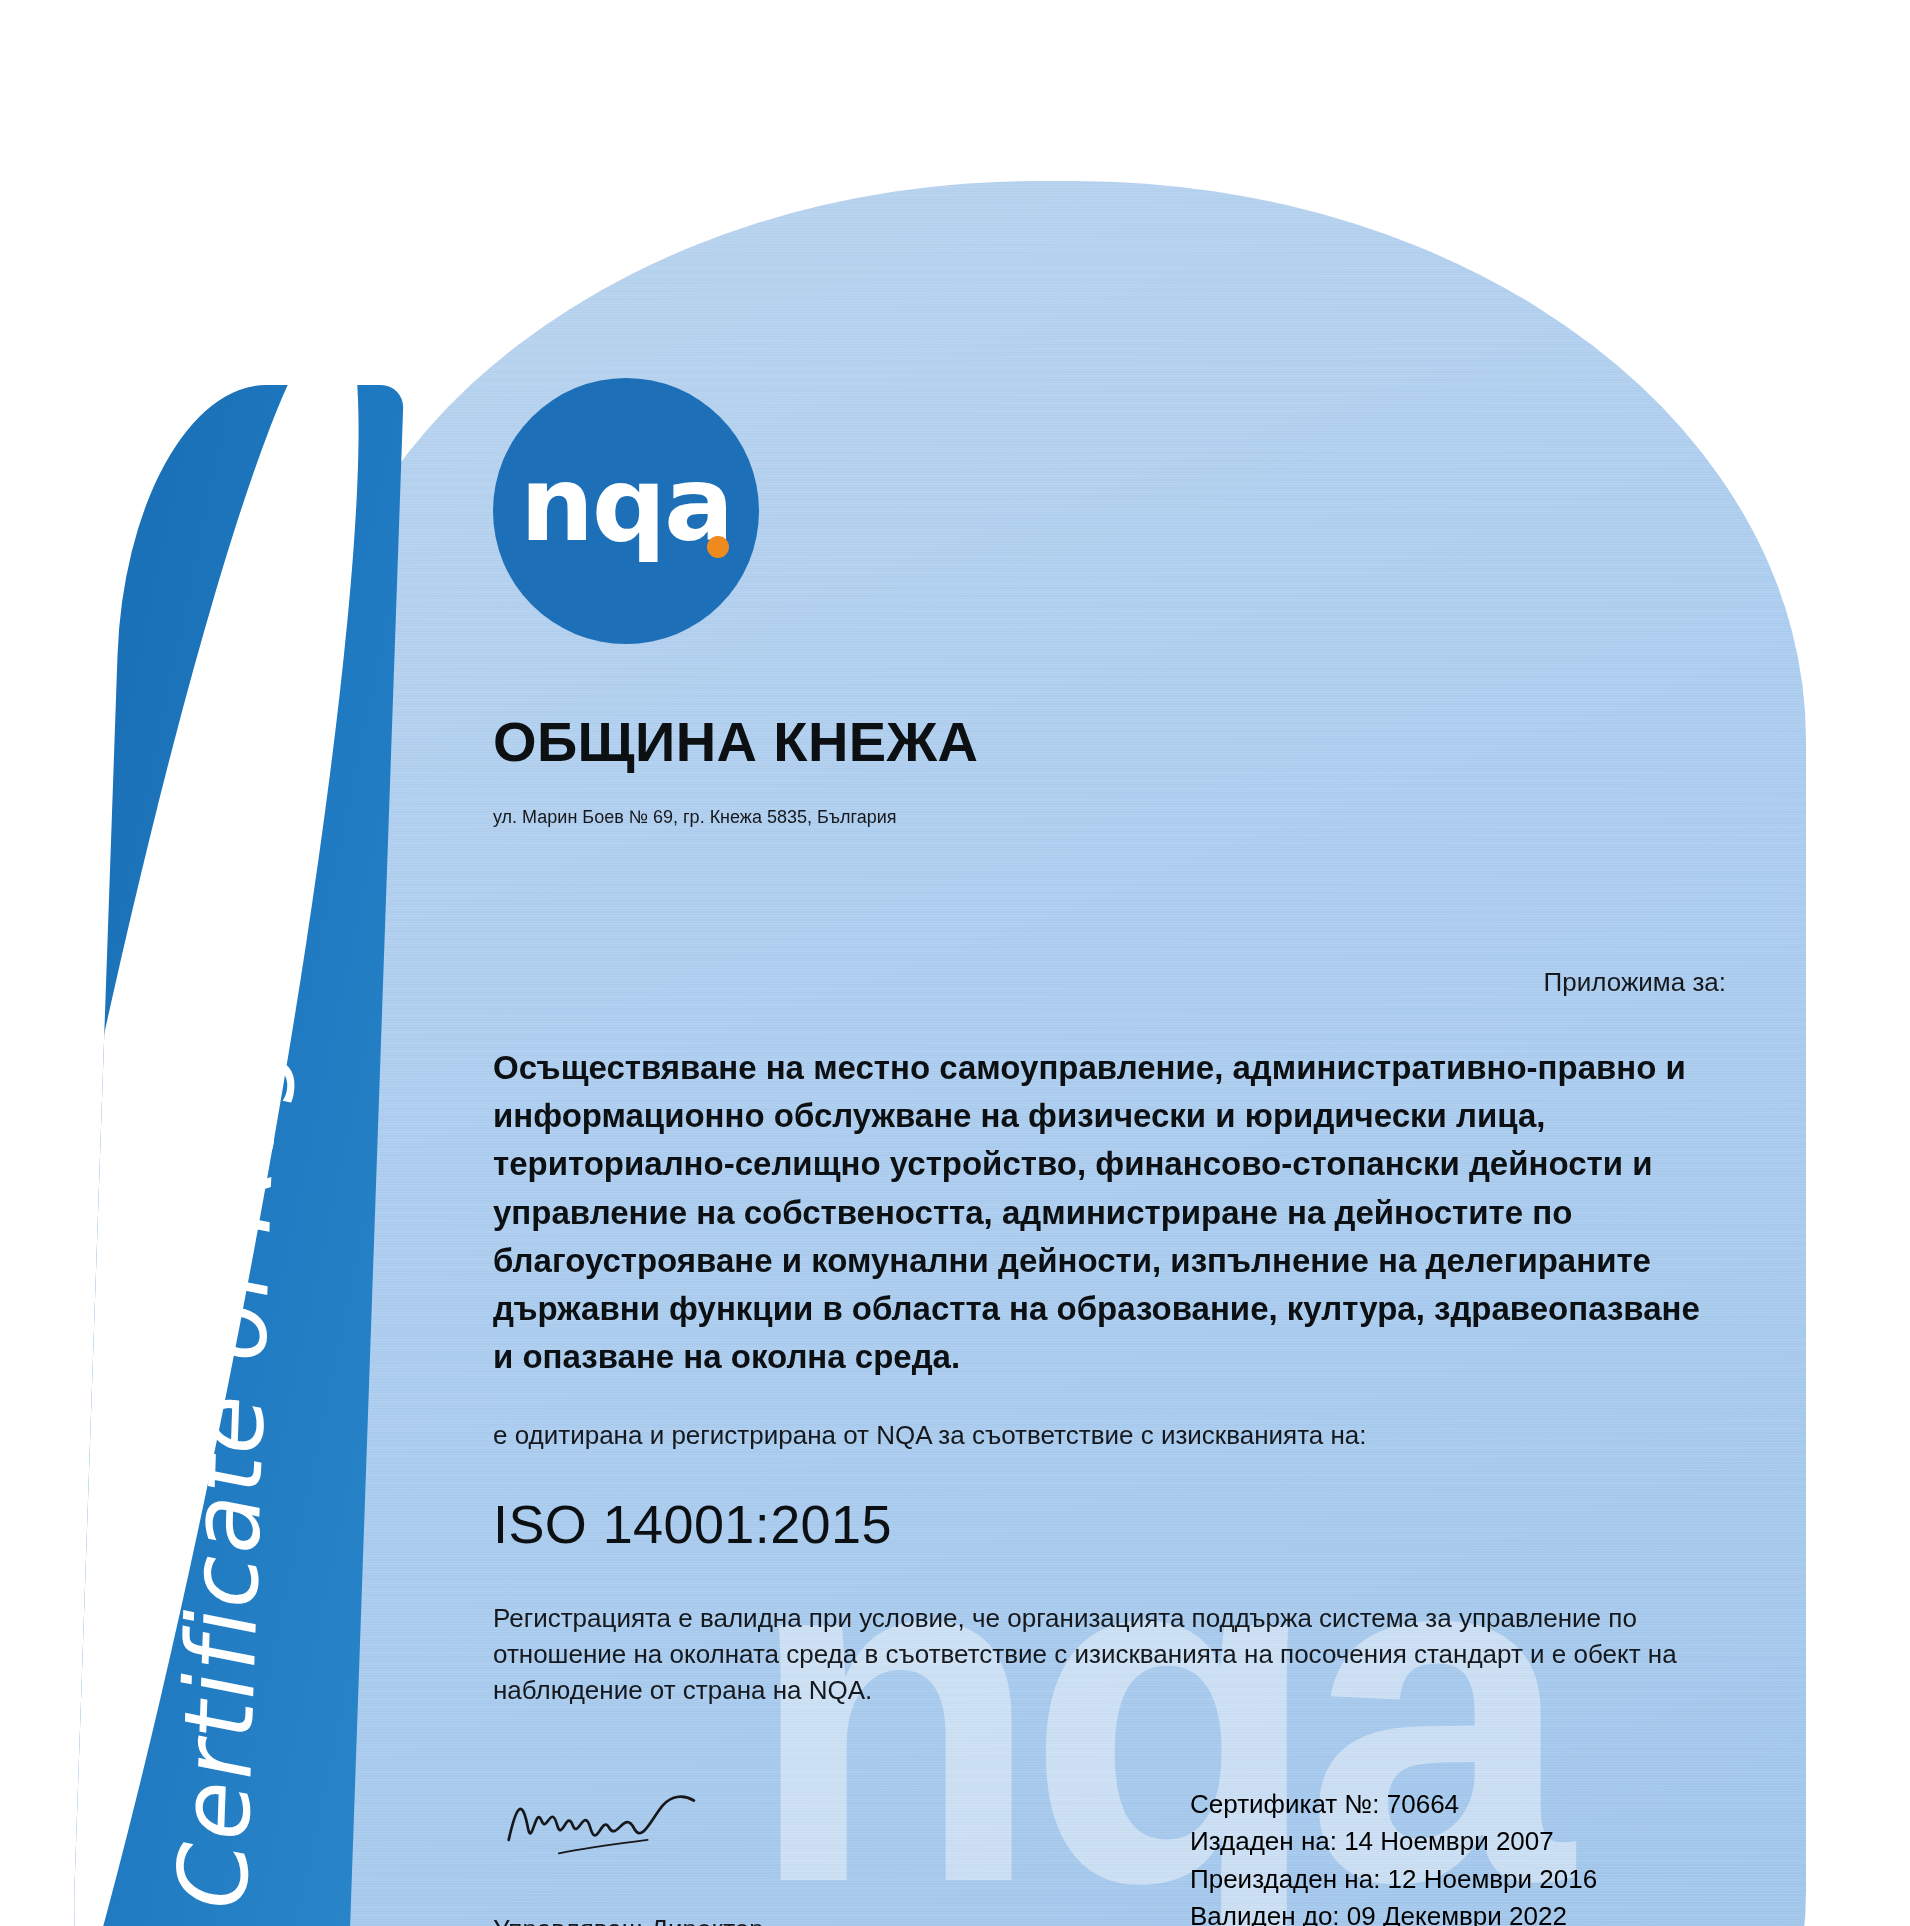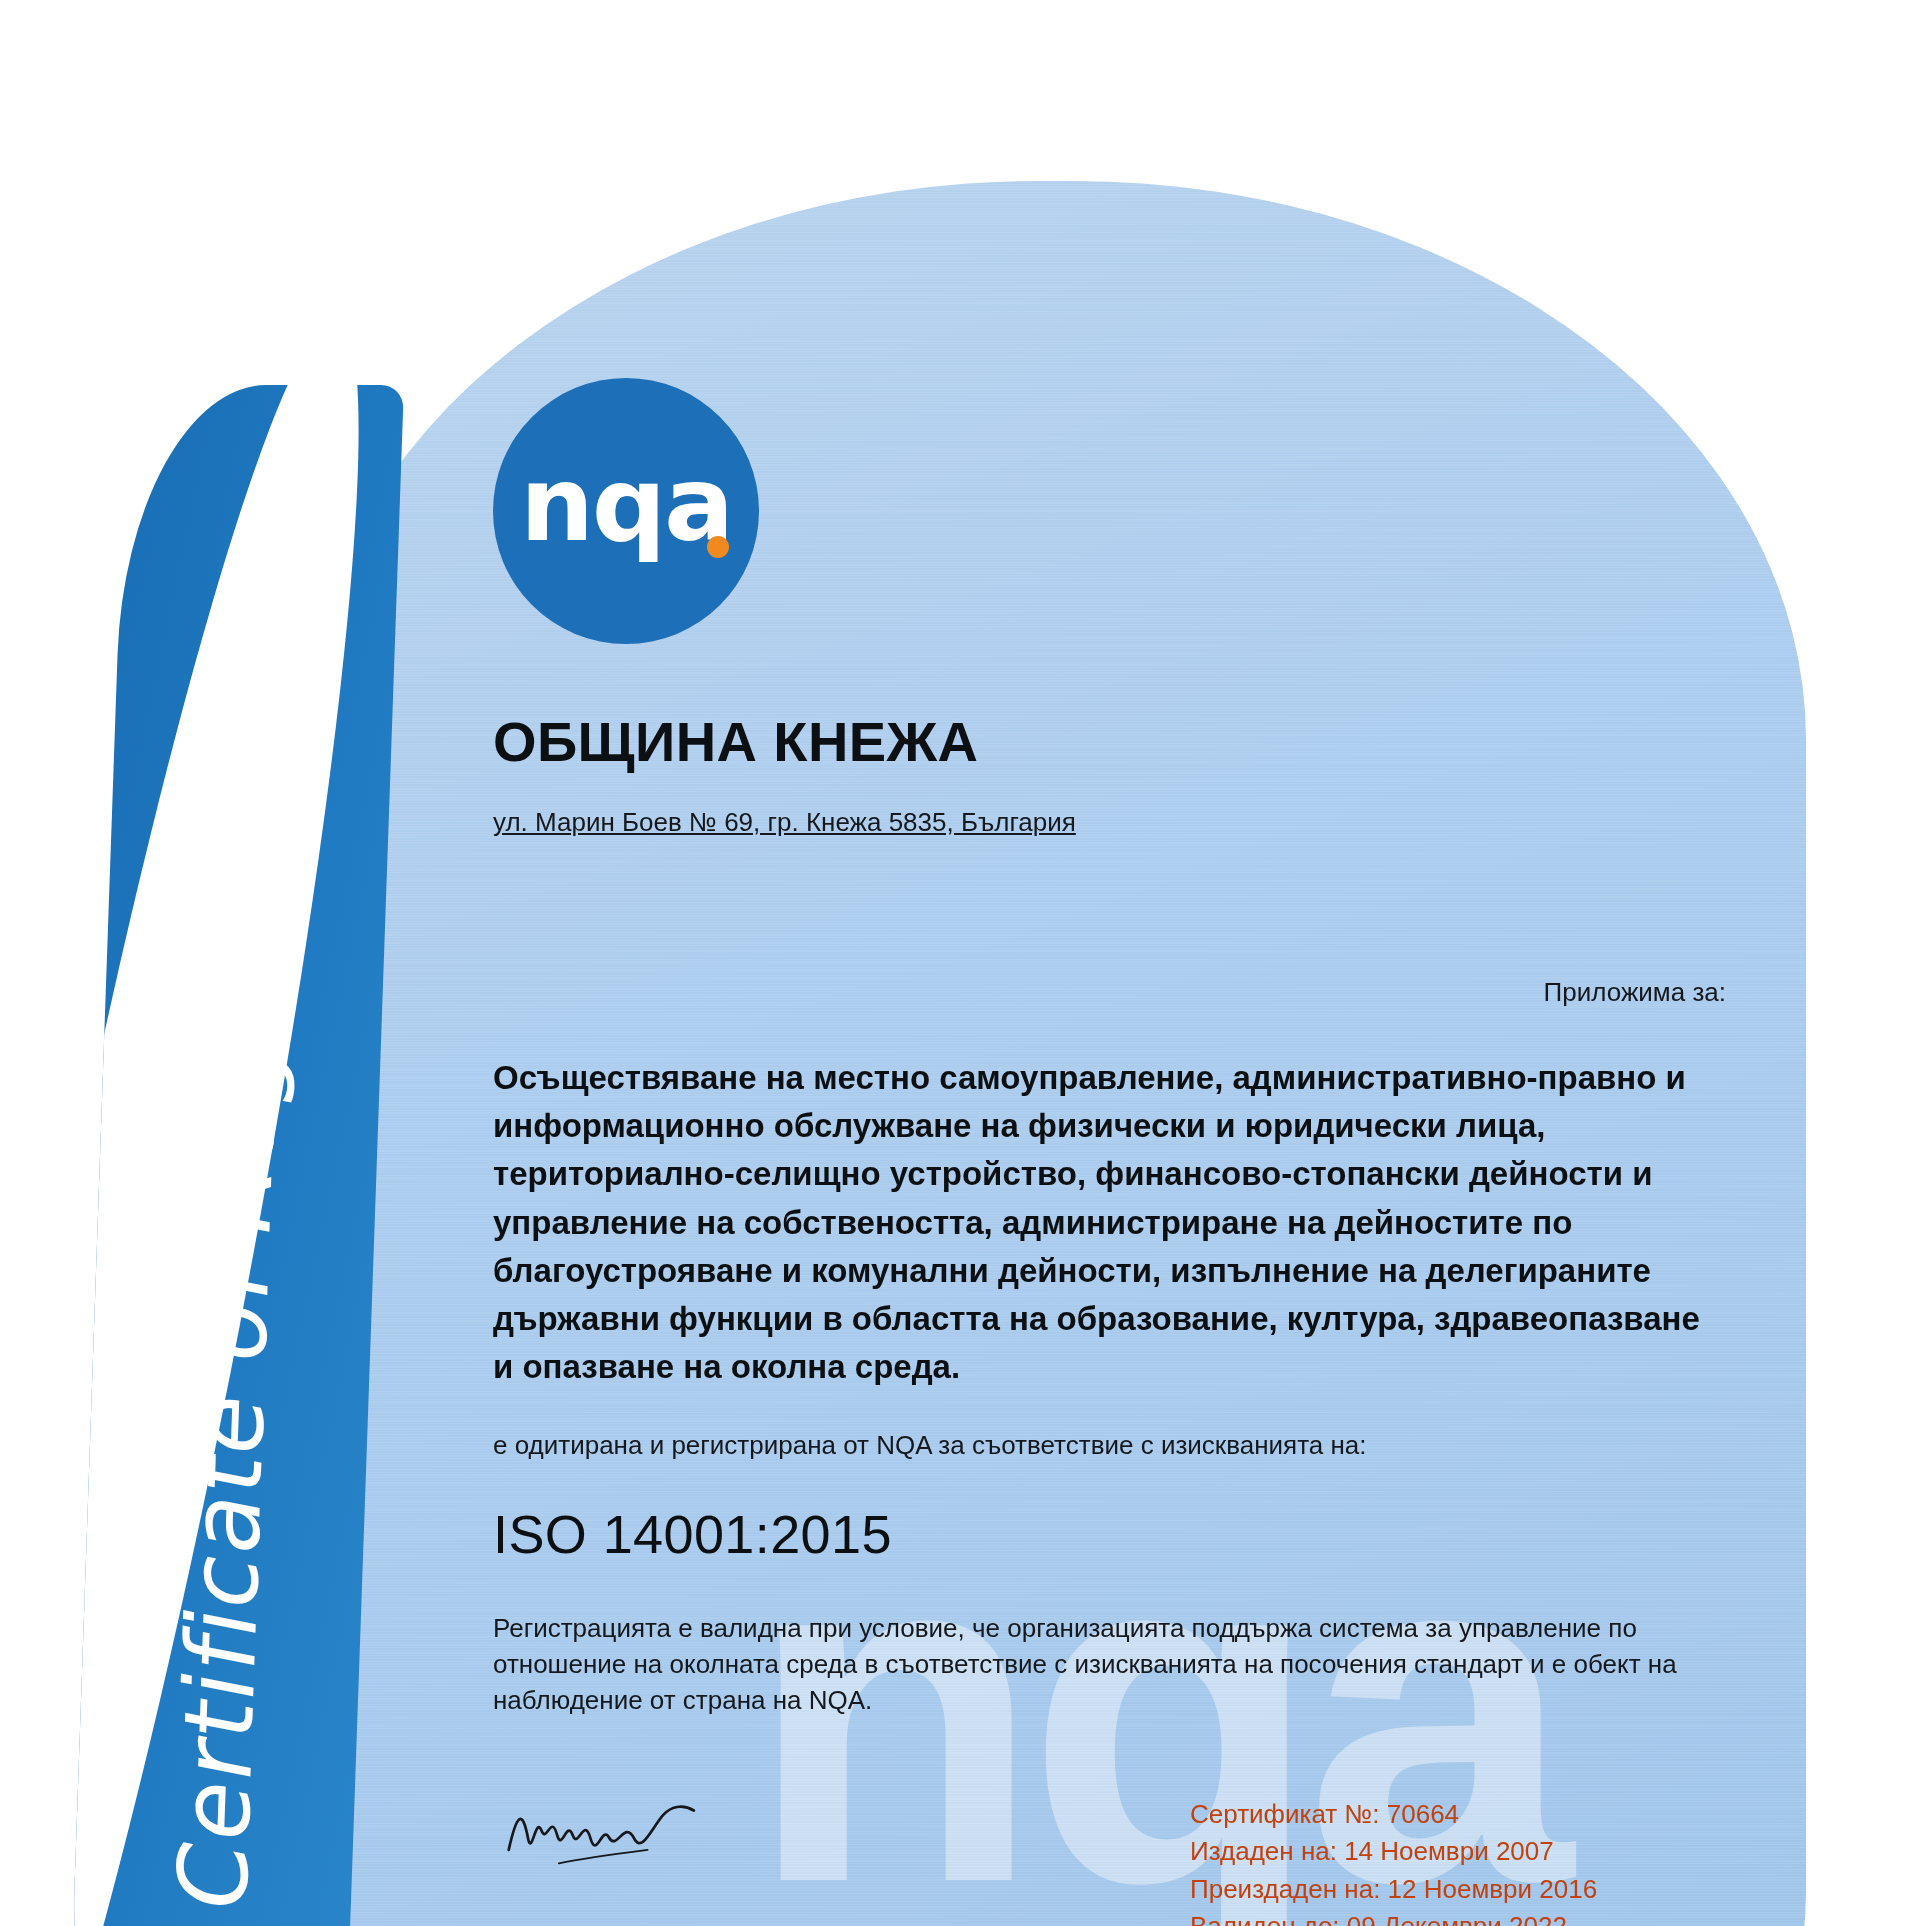--- a/index.html
+++ b/index.html
@@ -150,24 +150,23 @@
 
   #org-name {
     font-size: 56px;
     font-weight: 700;
     letter-spacing: 0.4px;
     margin: 0 0 33px 0;
     color: #0d1013;
   }
 
   #org-address {
-    font-size: 26px;
+    font-size: 18px;
     margin: 0 0 139px 0;
     color: #15181c;
-    text-decoration: underline;
   }
 
   #scope-label {
     font-size: 26px;
     margin: 0 0 46px 0;
     color: #15181c;
     text-align: right;
   }
 
   #scope-text {
@@ -226,21 +225,21 @@
 
   #details-block {
     position: absolute;
     right: 35px;
     top: 3.9px;
     width: 501px;
   }
   .detail-line {
     font-size: 26px;
     line-height: 1.44;
-    color: #c2410c;
+    color: #000000;
     white-space: nowrap;
   }
 </style>
 </head>
 <body>
 
 <div id="certificate">
 
   <div id="dome">
     <div id="watermark">nqa</div>

